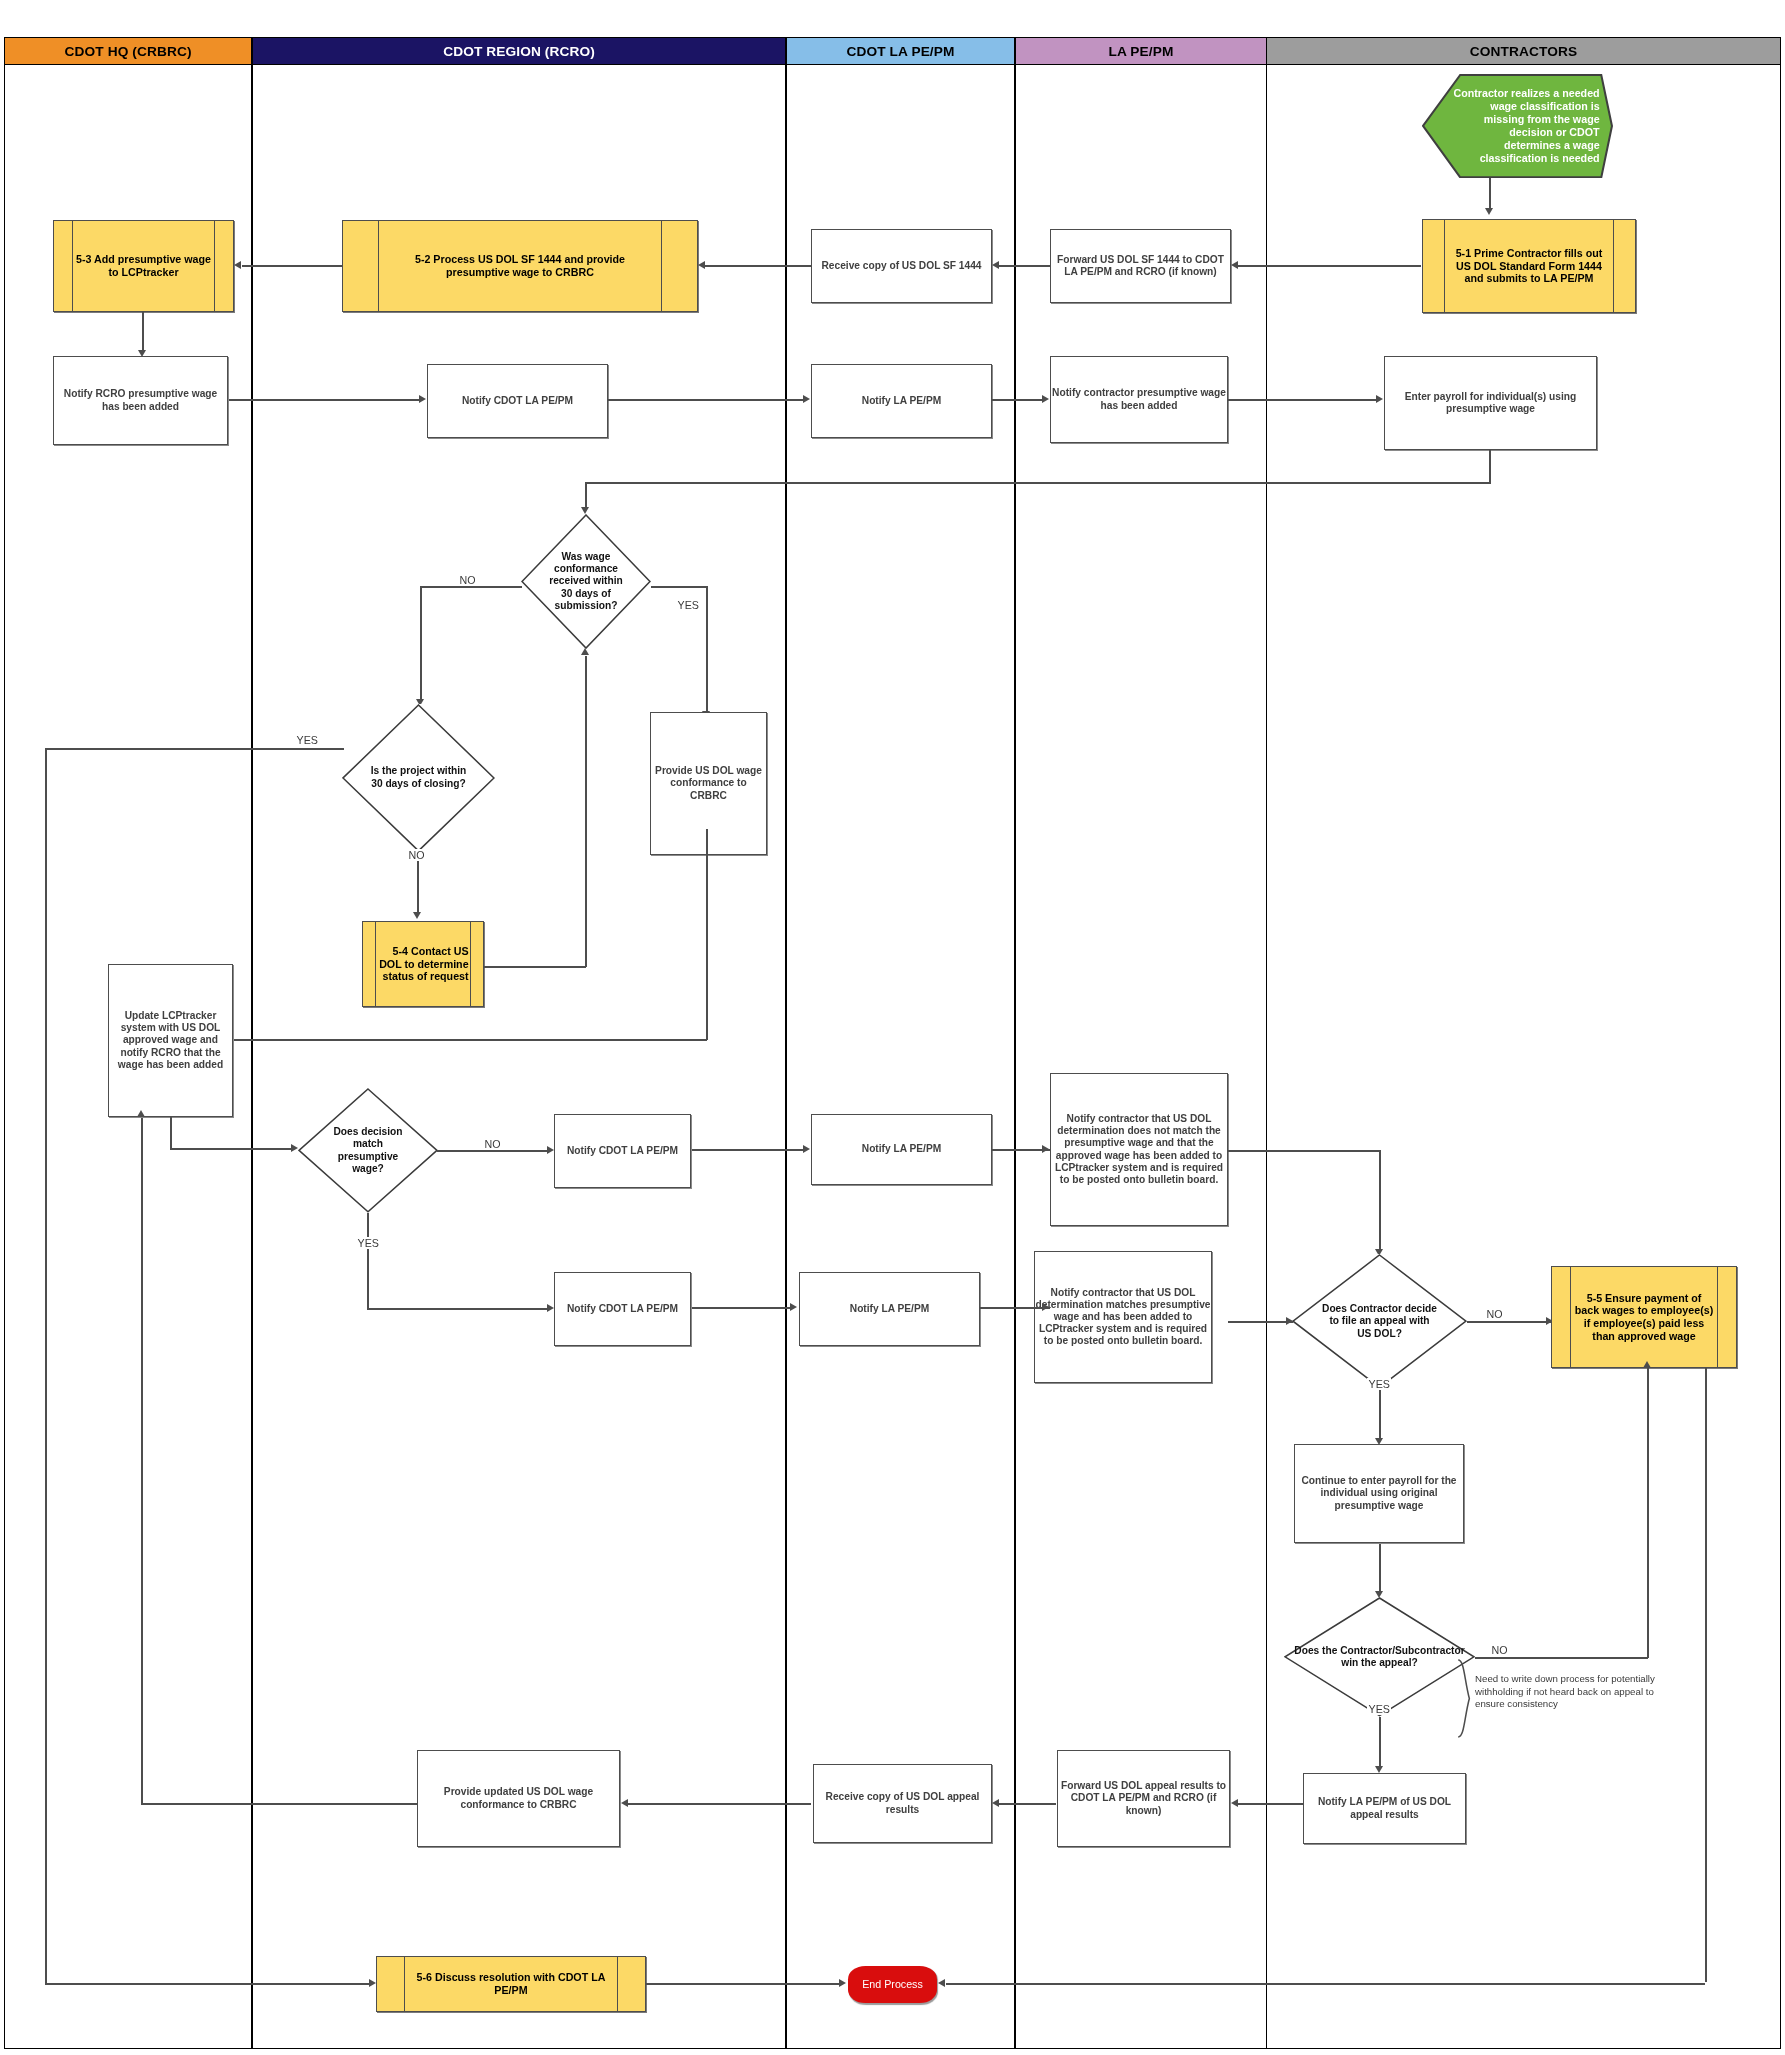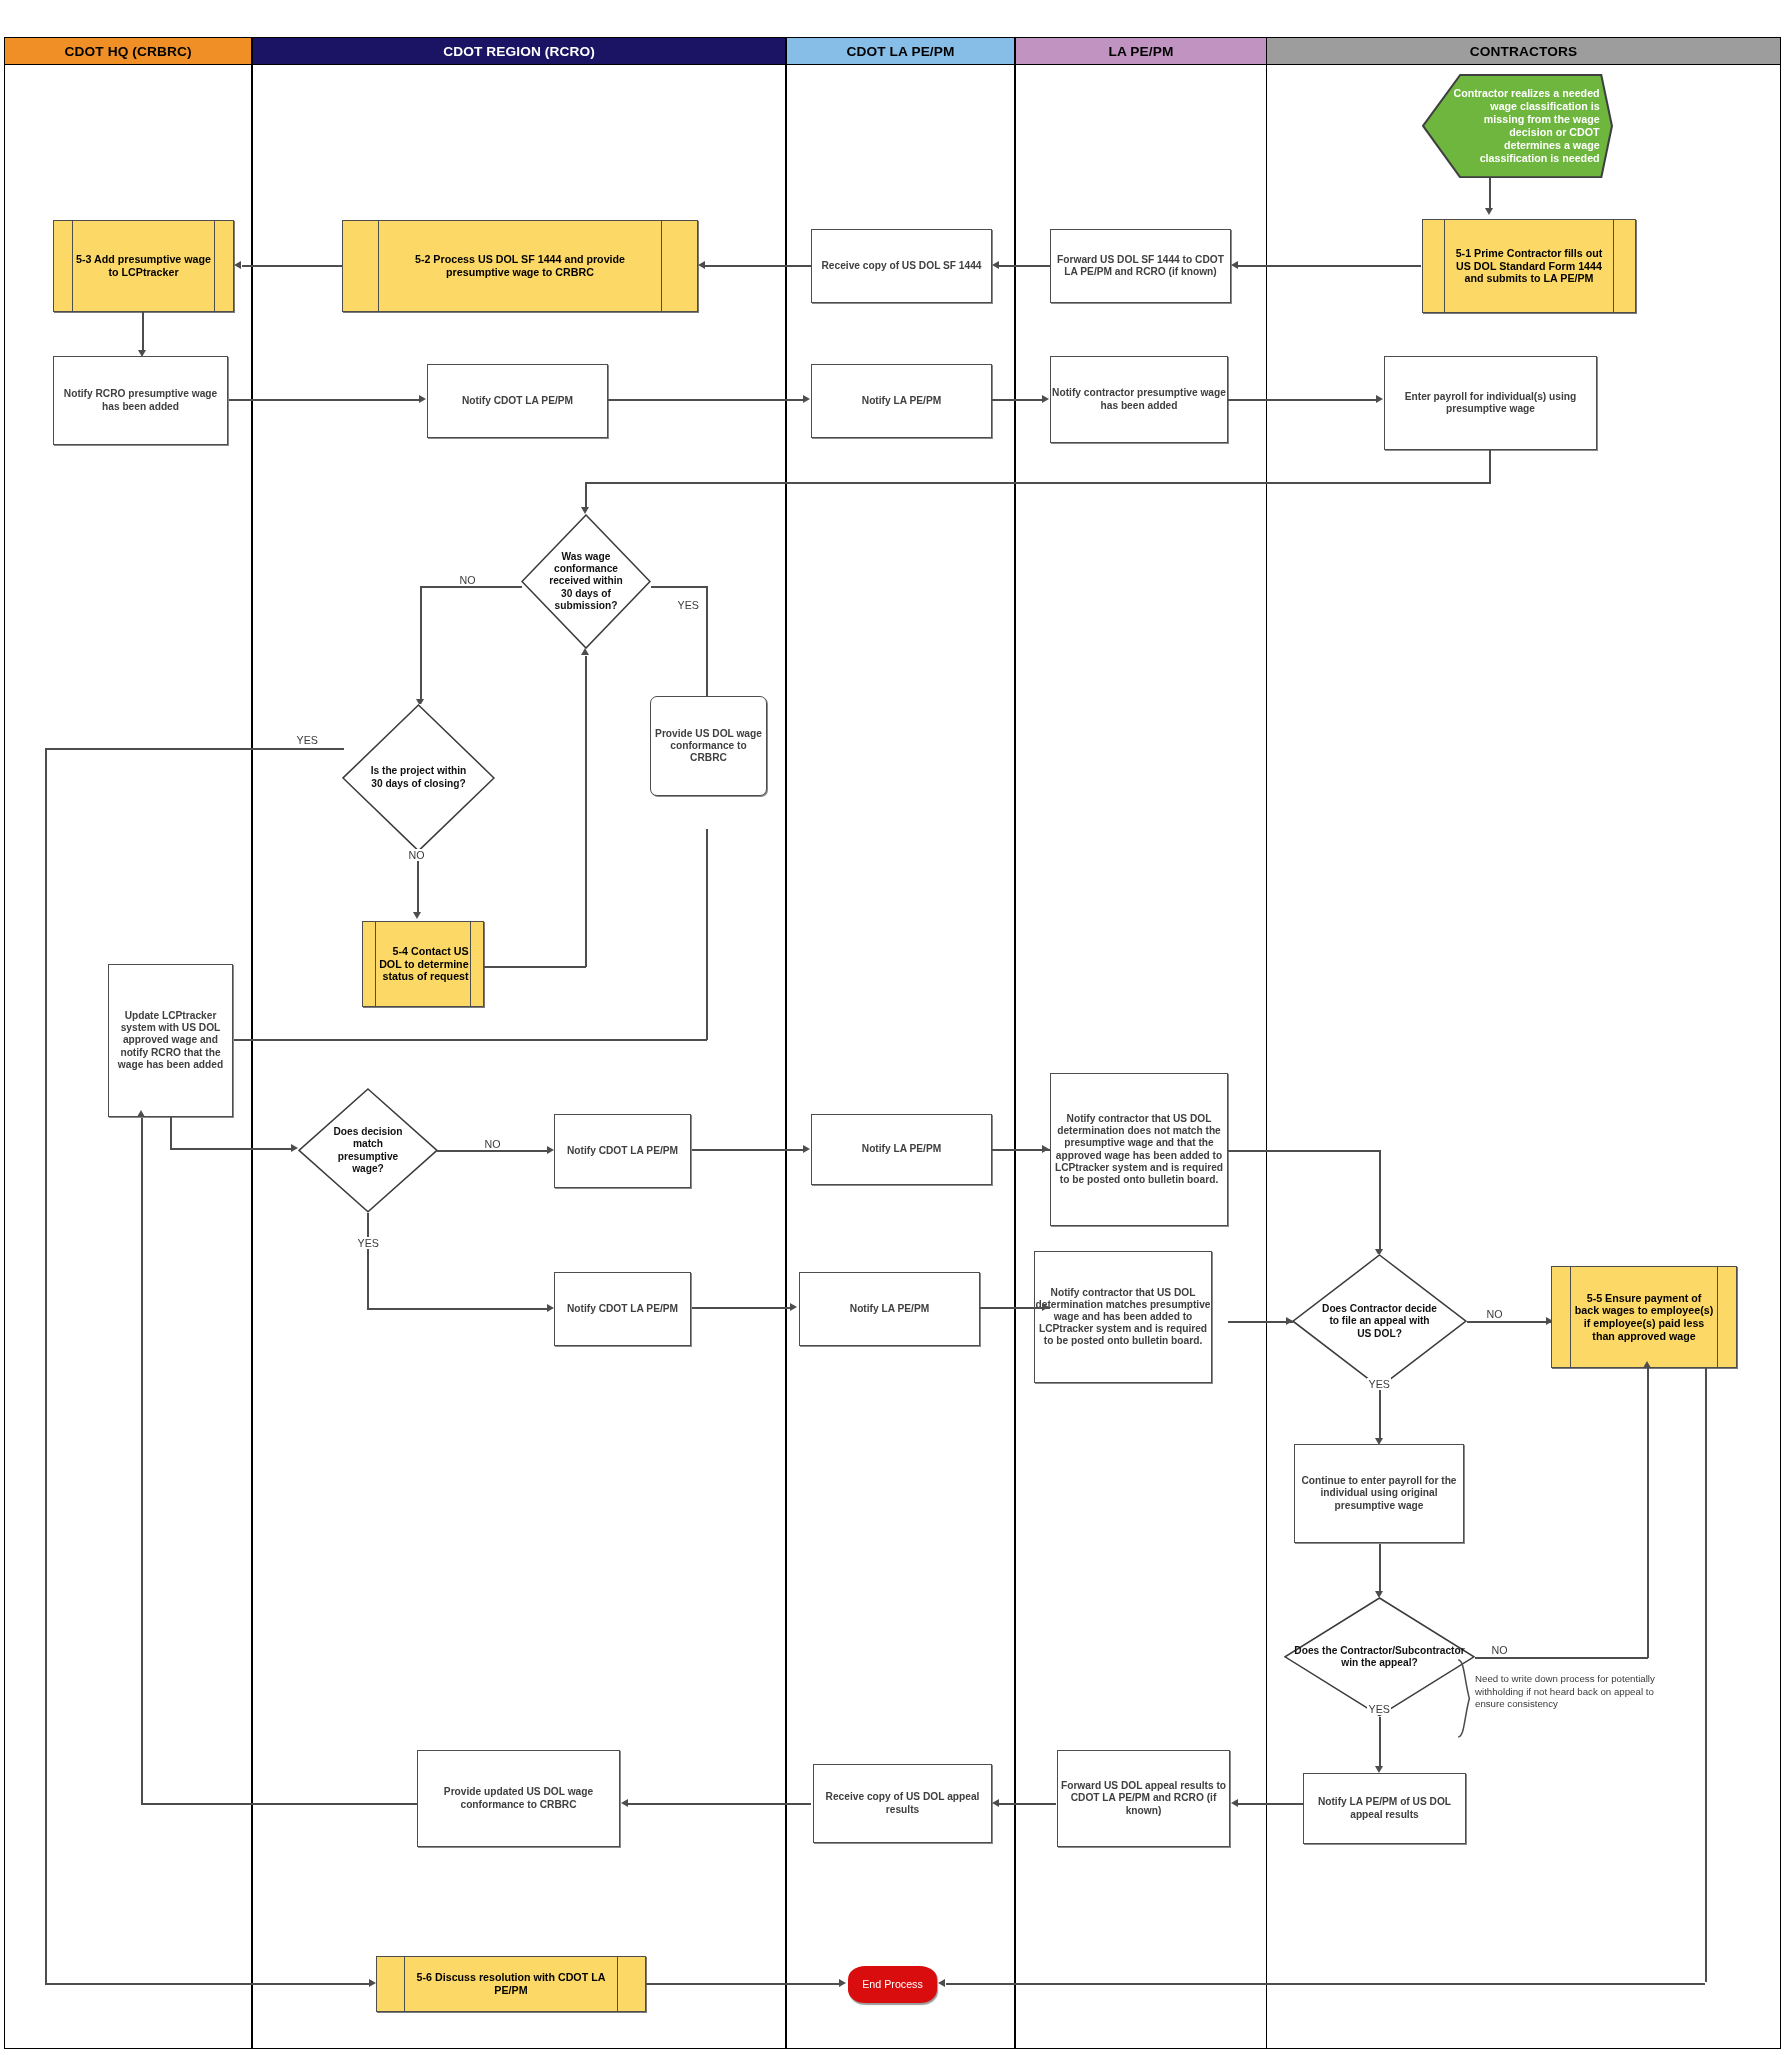--- a/index.html
+++ b/index.html
@@ -187,21 +187,21 @@
   <div class="ln lh" style="left:45px;top:748px;width:299px;"></div>
   <div class="lbl" style="left:295px;top:734px;">YES</div>
   <div class="ln lv" style="left:45px;top:748px;height:1236px;"></div>
   <div class="ln lh" style="left:45px;top:1983px;width:326px;"></div>
   <div class="ah ar-r" style="left:369px;top:1979px;"></div>
 
   <div class="ln lv" style="left:417px;top:852px;height:61px;"></div>
   <div class="lbl" style="left:407px;top:849px;">NO</div>
   <div class="ah ar-d" style="left:413px;top:912px;"></div>
 
-  <div class="node proc" style="left:650px;top:696px;width:117px;height:100px;border-radius:7px;">
+  <div class="node proc" style="left:650px;top:712px;width:117px;height:143px;">
     <span>Provide US DOL wage conformance to CRBRC</span>
   </div>
 
   <div class="ln lv" style="left:706px;top:829px;height:211px;"></div>
   <div class="ln lh" style="left:231px;top:1039px;width:476px;"></div>
   <div class="ah ar-l" style="left:224px;top:1035px;"></div>
 
   <div class="node predef" style="left:362px;top:921px;width:122px;height:86px;text-align:right;">
     <span>5-4 Contact US DOL to determine status of request</span>
   </div>

